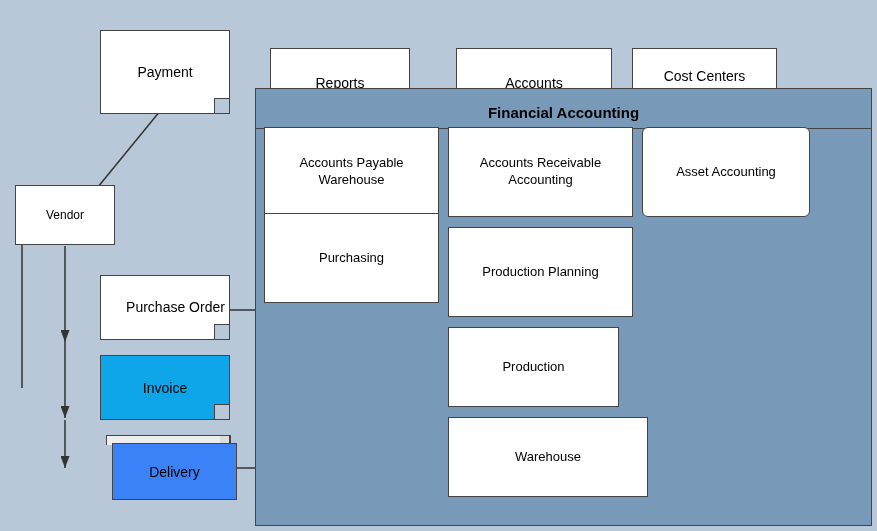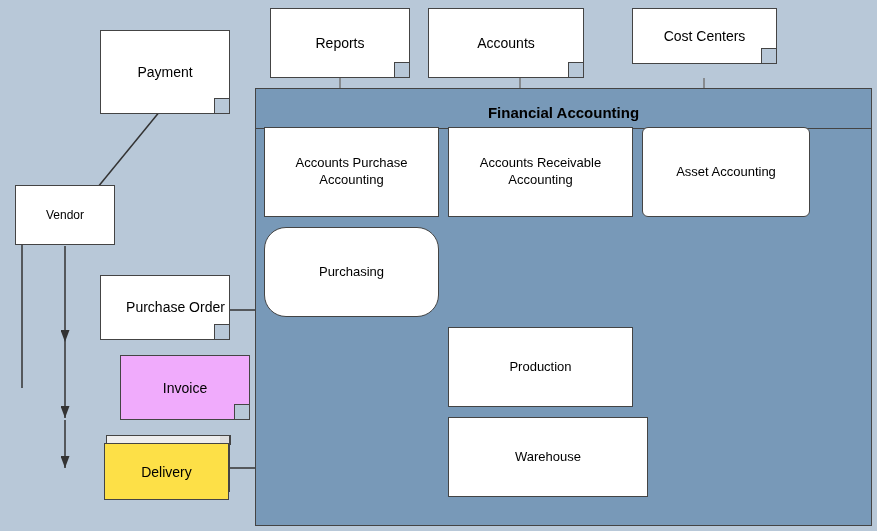--- a/index.html
+++ b/index.html
@@ -16,32 +16,33 @@
     
     .tab-box {
       position: absolute;
       background: white;
       border: 1.5px solid #444;
       text-align: center;
       display: flex;
       align-items: center;
       justify-content: center;
       font-size: 14px;
+      margin-top: 40px;
     }
 
     .tab-reports {
       top: 8px;
       left: 270px;
       width: 140px;
       height: 70px;
     }
 
     .tab-accounts {
       top: 8px;
-      left: 428px;
+      left: 456px;
       width: 156px;
       height: 70px;
       justify-content: center;
     }
 
     .tab-cost-centers {
       top: 8px;
       left: 632px;
       width: 145px;
       height: 56px;
@@ -148,44 +149,43 @@
       padding-left: 21px;
     }
 
     
     .box-invoice {
       position: absolute;
       top: 355px;
       left: 100px;
       width: 130px;
       height: 65px;
-      background: #f0abfc;
-      border: 1.5px solid #444;
-      display: flex;
-      align-items: center;
-      justify-content: center;
-      font-size: 14px;
-      margin-left: 20px;
+      background: #0ea5e9;
+      border: 1.5px solid #444;
+      display: flex;
+      align-items: center;
+      justify-content: center;
+      font-size: 14px;
     }
 
     
     .box-delivery {
       position: absolute;
       top: 435px;
       left: 100px;
       width: 130px;
       height: 65px;
     }
     .box-delivery-main {
       position: absolute;
       top: 8px;
-      left: 4px;
+      left: 12px;
       width: 125px;
       height: 57px;
-      background: #fde047;
+      background: #3b82f6;
       border: 1.5px solid #444;
       display: flex;
       align-items: center;
       justify-content: center;
       font-size: 14px;
     }
     .box-delivery-side {
       position: absolute;
       top: 0;
       left: 120px;
@@ -289,37 +289,40 @@
     <span>Delivery</span>
   </div>
 </div>
 
 <div class="inner-container">
   <div class="financial-accounting-header">
     <span>Financial Accounting</span>
   </div>
 
   <div class="inner-box" style="top:38px; left:8px; width:175px; height:90px;">
-    <span>Accounts Purchase Accounting</span>
+    <span>Accounts Payable Warehouse</span>
   </div>
 
   <div class="inner-box" style="top:38px; left:192px; width:185px; height:90px;">
     <span>Accounts Receivable Accounting</span>
   </div>
 
   <div class="inner-box" style="top:38px; left:386px; width:168px; height:90px;border-radius:6px;">
     <span>Asset Accounting</span>
   </div>
 
-  <div class="inner-box" style="top:138px; left:8px; width:175px; height:90px;border-radius:22px;">
+  <div class="inner-box" style="top:124px; left:8px; width:175px; height:90px;">
     <span>Purchasing</span>
   </div>
 
-
-
-  <div class="inner-box" style="top:238px; left:192px; width:185px; height:80px;">
+  <div class="inner-box" style="top:138px; left:192px; width:185px; height:90px;">
+    <span>Production Planning</span>
+  </div>
+
+
+  <div class="inner-box" style="top:238px; left:192px; width:171px; height:80px;">
     <span>Production</span>
   </div>
 
   <div class="inner-box" style="top:328px; left:192px; width:200px; height:80px;">
     <span>Warehouse</span>
   </div>
 </div>
 
 </body></html>

